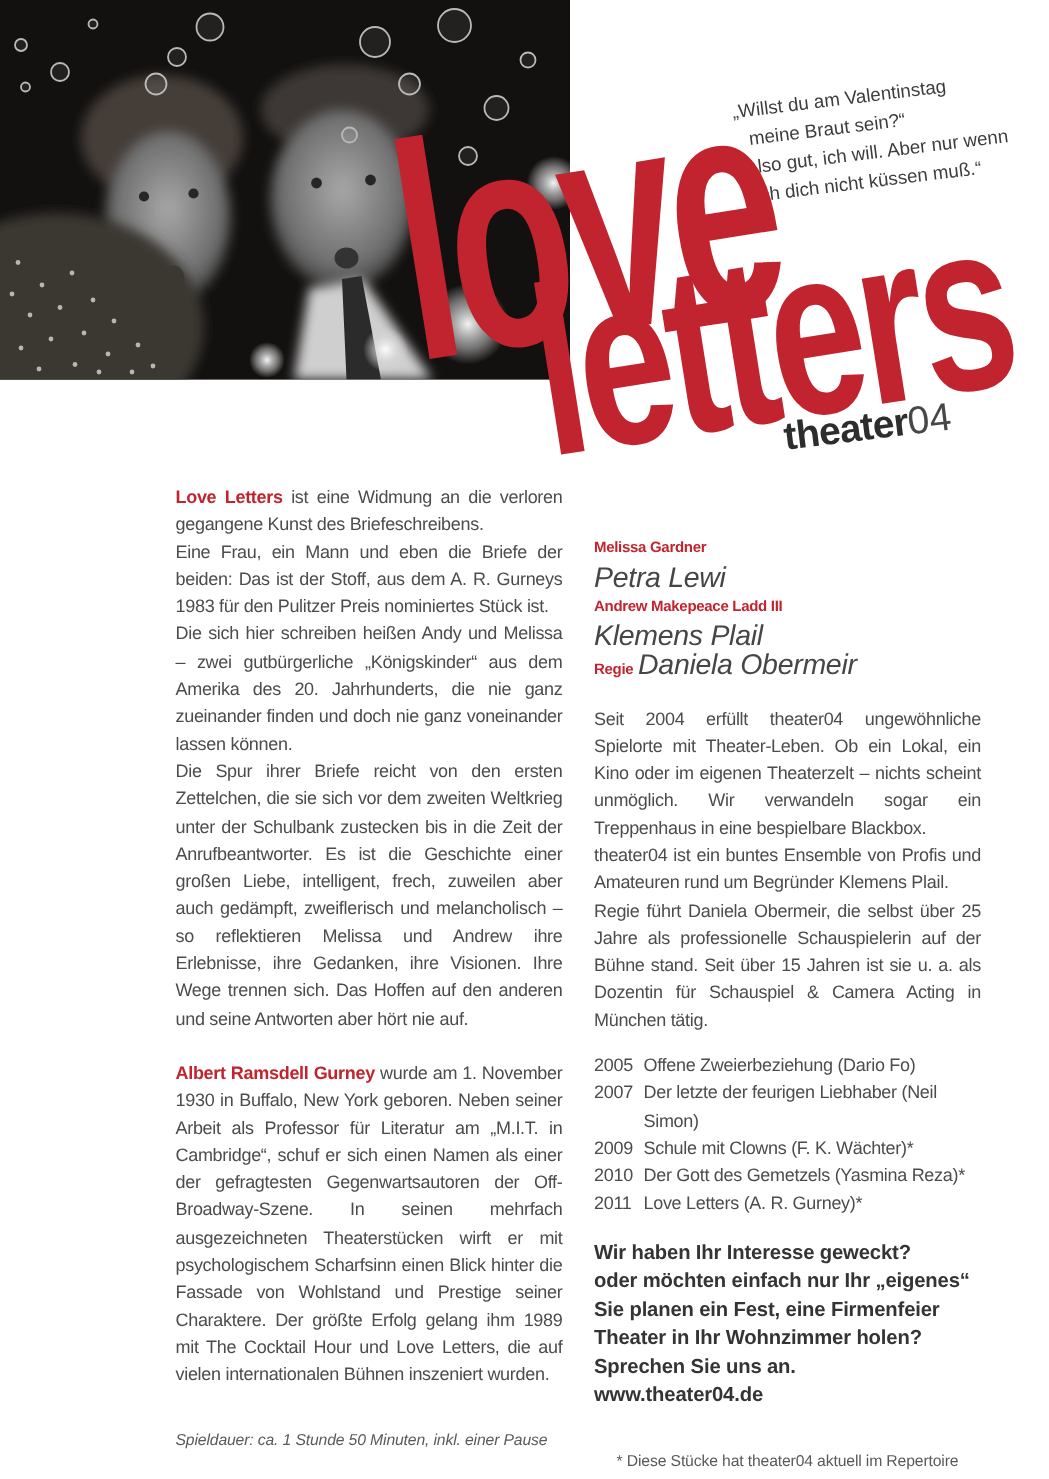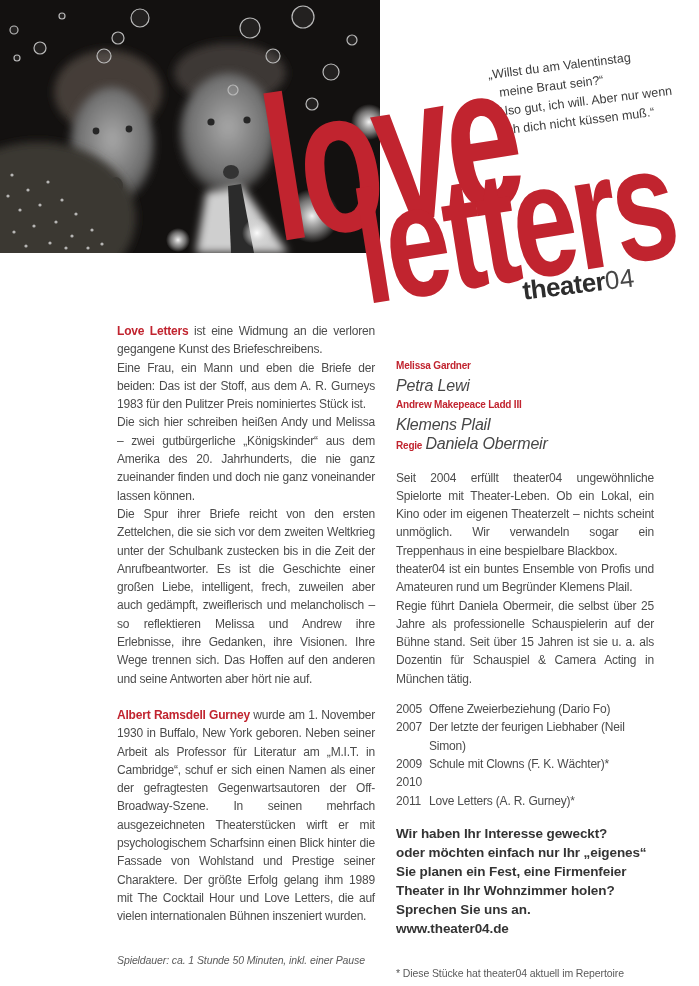--- a/index.html
+++ b/index.html
@@ -63,34 +63,34 @@
   .just { text-align: justify; }
   .lead-red { font-weight: bold; }
   .gurney { margin-top: 18px !important; }
   .duration {
     margin-top: 25px !important;
     font-size: 10.5px; letter-spacing: -0.1px; color: #5a5a5a; font-style: italic;
   }
   
   .cast { line-height: 19.5px; }
   .cast .role { font-weight: bold; font-size: 10px; }
-  .cast .actor { font-style: italic; font-size: 16px; color: #464646; }
+  .cast .actor { font-style: italic; font-size: 19px; color: #464646; }
   .about { margin-top: 13px; }
   .repertoire { margin-top: 12px; }
   .rep-row { display: flex; }
   .rep-year { flex: 0 0 33px; }
   .rep-title { flex: 1 1 auto; }
   .cta {
     margin-top: 14px;
     font-weight: bold; font-size: 13.5px; line-height: 19px;
     color: #343434; letter-spacing: -0.1px;
   }
   .footnote {
     margin-top: 26px;
-    font-size: 10.5px; color: #5a5a5a; letter-spacing: -0.1px;
+    font-size: 10.5px; color: #5a5a5a; letter-spacing: -0.1px; text-align: center;
   }
   .red { color: var(--red); }
 </style>
 </head>
 <body>
 
 <div class="page">
 
   <div class="photo">
     <svg width="380" height="253" viewBox="0 0 380 253">
@@ -219,20 +219,21 @@
       <div class="rep-row">
         <span class="rep-year">2007</span>
         <span class="rep-title">Der letzte der feurigen Liebhaber (Neil Simon)</span>
       </div>
       <div class="rep-row">
         <span class="rep-year">2009</span>
         <span class="rep-title">Schule mit Clowns (F. K. Wächter)*</span>
       </div>
       <div class="rep-row">
         <span class="rep-year">2010</span>
+        <span class="rep-title">Der Gott des Gemetzels (Yasmina Reza)*</span>
       </div>
       <div class="rep-row">
         <span class="rep-year">2011</span>
         <span class="rep-title">Love Letters (A. R. Gurney)*</span>
       </div>
     </div>
 
     <div class="cta">
       <div>Wir haben Ihr Interesse geweckt?</div>
       <div>oder möchten einfach nur Ihr „eigenes“</div>

